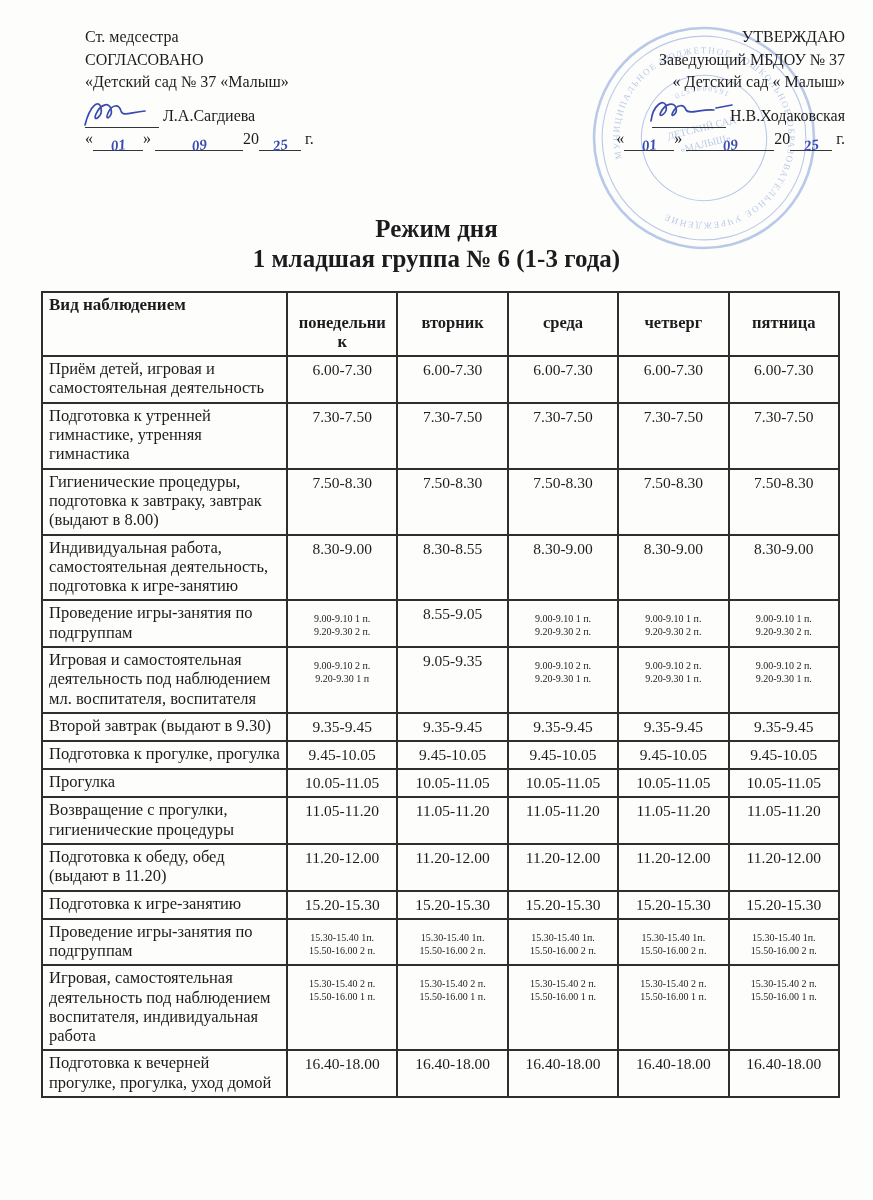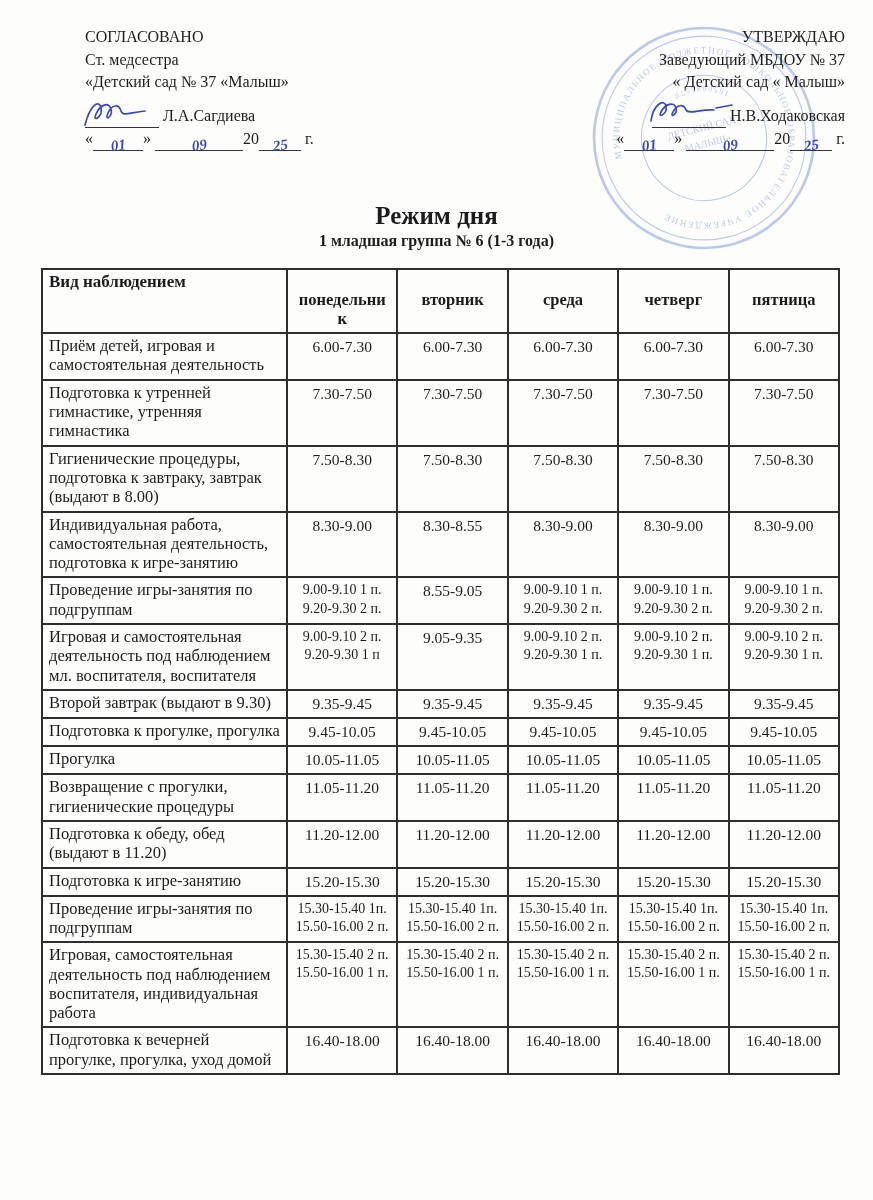--- a/index.html
+++ b/index.html
@@ -57,30 +57,30 @@
     position:absolute;
     left:588px;top:22px;
     width:232px;height:232px;
     opacity:0.52;
     transform:rotate(-14deg);
     z-index:1;
     pointer-events:none;
   }
   
   .doc-title{
-    margin:51px 0 0;
+    margin:64px 0 0;
     text-align:center;
     font-size:25px;
     font-weight:bold;
     z-index:2;position:relative;
   }
   .doc-subtitle{
     margin:2px 0 0;
     text-align:center;
-    font-size:16px;
+    font-size:25px;
     font-weight:bold;
   }
   
   table.schedule{
     border-collapse:collapse;
     table-layout:fixed;
     width:797px;
     margin:18px 0 0 41px;
     font-size:16.5px;
     line-height:1.17;
@@ -108,22 +108,22 @@
     text-align:left;
     font-size:16.5px;
   }
   td.time{
     text-align:center;
     white-space:pre-line;
     font-size:15.5px;
     padding-top:4px;
   }
   td.time.multi{
-    font-size:14px;
-    padding-top:3px;
+    font-size:10px;
+    padding-top:11px;
     line-height:1.3;
   }
 </style>
 </head>
 <body>
 
 <div class="page">
 
   <svg class="stamp" viewBox="0 0 230 230" xmlns="http://www.w3.org/2000/svg">
     <defs>
@@ -143,22 +143,22 @@
     </text>
     <g text-anchor="middle" fill="#7d9ad4" font-family="Liberation Serif, serif">
       <text x="115" y="108" font-size="10">ДЕТСКИЙ САД</text>
       <text x="115" y="124" font-size="10">«МАЛЫШ»</text>
     </g>
   </svg>
 
   <div class="approvals">
 
     <div class="approval left">
+      <div>Ст. медсестра</div>
       <div>СОГЛАСОВАНО</div>
-      <div>Ст. медсестра</div>
       <div>«Детский сад № 37 «Малыш»</div>
       <div class="sig-line">
         <span class="blank sig-blank">
           <svg class="signature-svg" width="80" height="34" viewBox="0 0 80 34">
             <path d="M4,28 C9,8 18,2 20,11 C22,20 11,26 15,17 C19,8 28,4 30,12 C32,20 23,25 27,16 C31,7 38,7 40,14 C42,20 50,15 64,14" fill="none" stroke="#3a4bb0" stroke-width="1.7" stroke-linecap="round"></path>
           </svg>
         </span>
         <span>Л.А.Сагдиева</span>
       </div>
       <div class="date-line">

